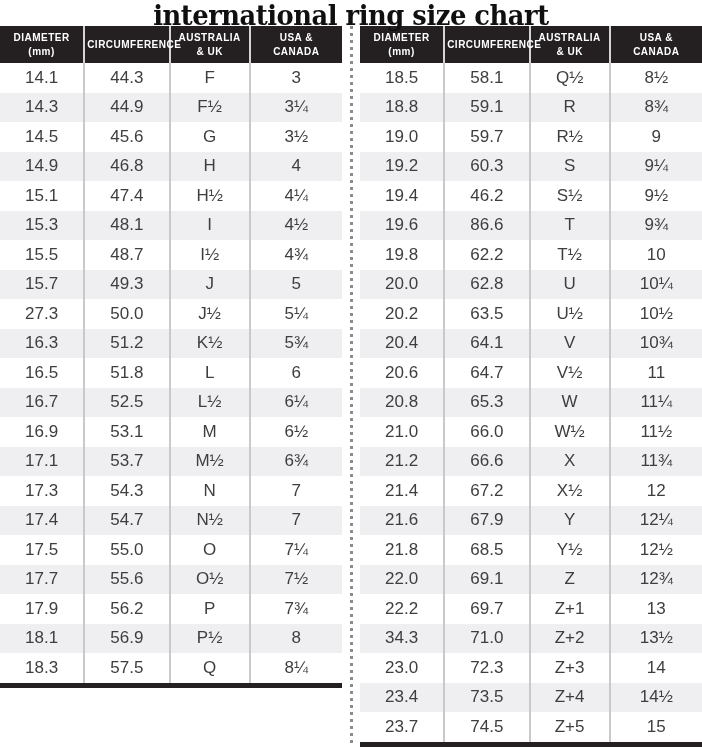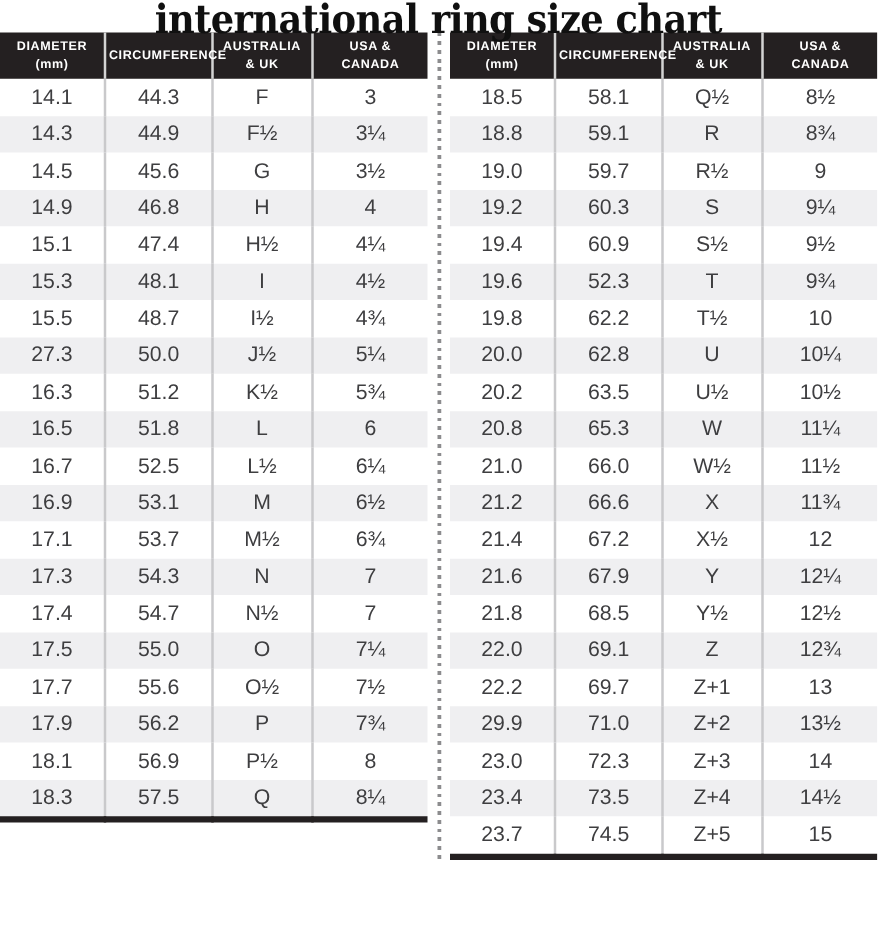--- a/index.html
+++ b/index.html
@@ -15,21 +15,21 @@
     overflow: hidden;
     background: #fff;
   }
   .title {
     margin: 0;
     padding: 0;
     height: 26px;
     text-align: center;
     font-family: "DejaVu Serif", serif;
     font-weight: 700;
-    font-size: 32px;
+    font-size: 28px;
     line-height: 31px;
     color: #101010;
     white-space: nowrap;
   }
   .title span {
     display: inline-block;
     transform: scaleX(0.92);
     transform-origin: center;
     letter-spacing: -0.5px;
   }
@@ -144,20 +144,26 @@
             <td>I</td>
             <td>4½</td>
           </tr>
           <tr>
             <td>15.5</td>
             <td>48.7</td>
             <td>I½</td>
             <td>4¾</td>
           </tr>
           <tr>
+            <td>15.7</td>
+            <td>49.3</td>
+            <td>J</td>
+            <td>5</td>
+          </tr>
+          <tr>
             <td>27.3</td>
             <td>50.0</td>
             <td>J½</td>
             <td>5¼</td>
           </tr>
           <tr>
             <td>16.3</td>
             <td>51.2</td>
             <td>K½</td>
             <td>5¾</td>
@@ -266,27 +272,27 @@
             <td>9</td>
           </tr>
           <tr>
             <td>19.2</td>
             <td>60.3</td>
             <td>S</td>
             <td>9¼</td>
           </tr>
           <tr>
             <td>19.4</td>
-            <td>60.9</td>
+            <td>46.2</td>
             <td>S½</td>
             <td>9½</td>
           </tr>
           <tr>
             <td>19.6</td>
-            <td>52.3</td>
+            <td>86.6</td>
             <td>T</td>
             <td>9¾</td>
           </tr>
           <tr>
             <td>19.8</td>
             <td>62.2</td>
             <td>T½</td>
             <td>10</td>
           </tr>
           <tr>
@@ -295,20 +301,32 @@
             <td>U</td>
             <td>10¼</td>
           </tr>
           <tr>
             <td>20.2</td>
             <td>63.5</td>
             <td>U½</td>
             <td>10½</td>
           </tr>
           <tr>
+            <td>20.4</td>
+            <td>64.1</td>
+            <td>V</td>
+            <td>10¾</td>
+          </tr>
+          <tr>
+            <td>20.6</td>
+            <td>64.7</td>
+            <td>V½</td>
+            <td>11</td>
+          </tr>
+          <tr>
             <td>20.8</td>
             <td>65.3</td>
             <td>W</td>
             <td>11¼</td>
           </tr>
           <tr>
             <td>21.0</td>
             <td>66.0</td>
             <td>W½</td>
             <td>11½</td>
@@ -343,21 +361,21 @@
             <td>Z</td>
             <td>12¾</td>
           </tr>
           <tr>
             <td>22.2</td>
             <td>69.7</td>
             <td>Z+1</td>
             <td>13</td>
           </tr>
           <tr>
-            <td>29.9</td>
+            <td>34.3</td>
             <td>71.0</td>
             <td>Z+2</td>
             <td>13½</td>
           </tr>
           <tr>
             <td>23.0</td>
             <td>72.3</td>
             <td>Z+3</td>
             <td>14</td>
           </tr>

